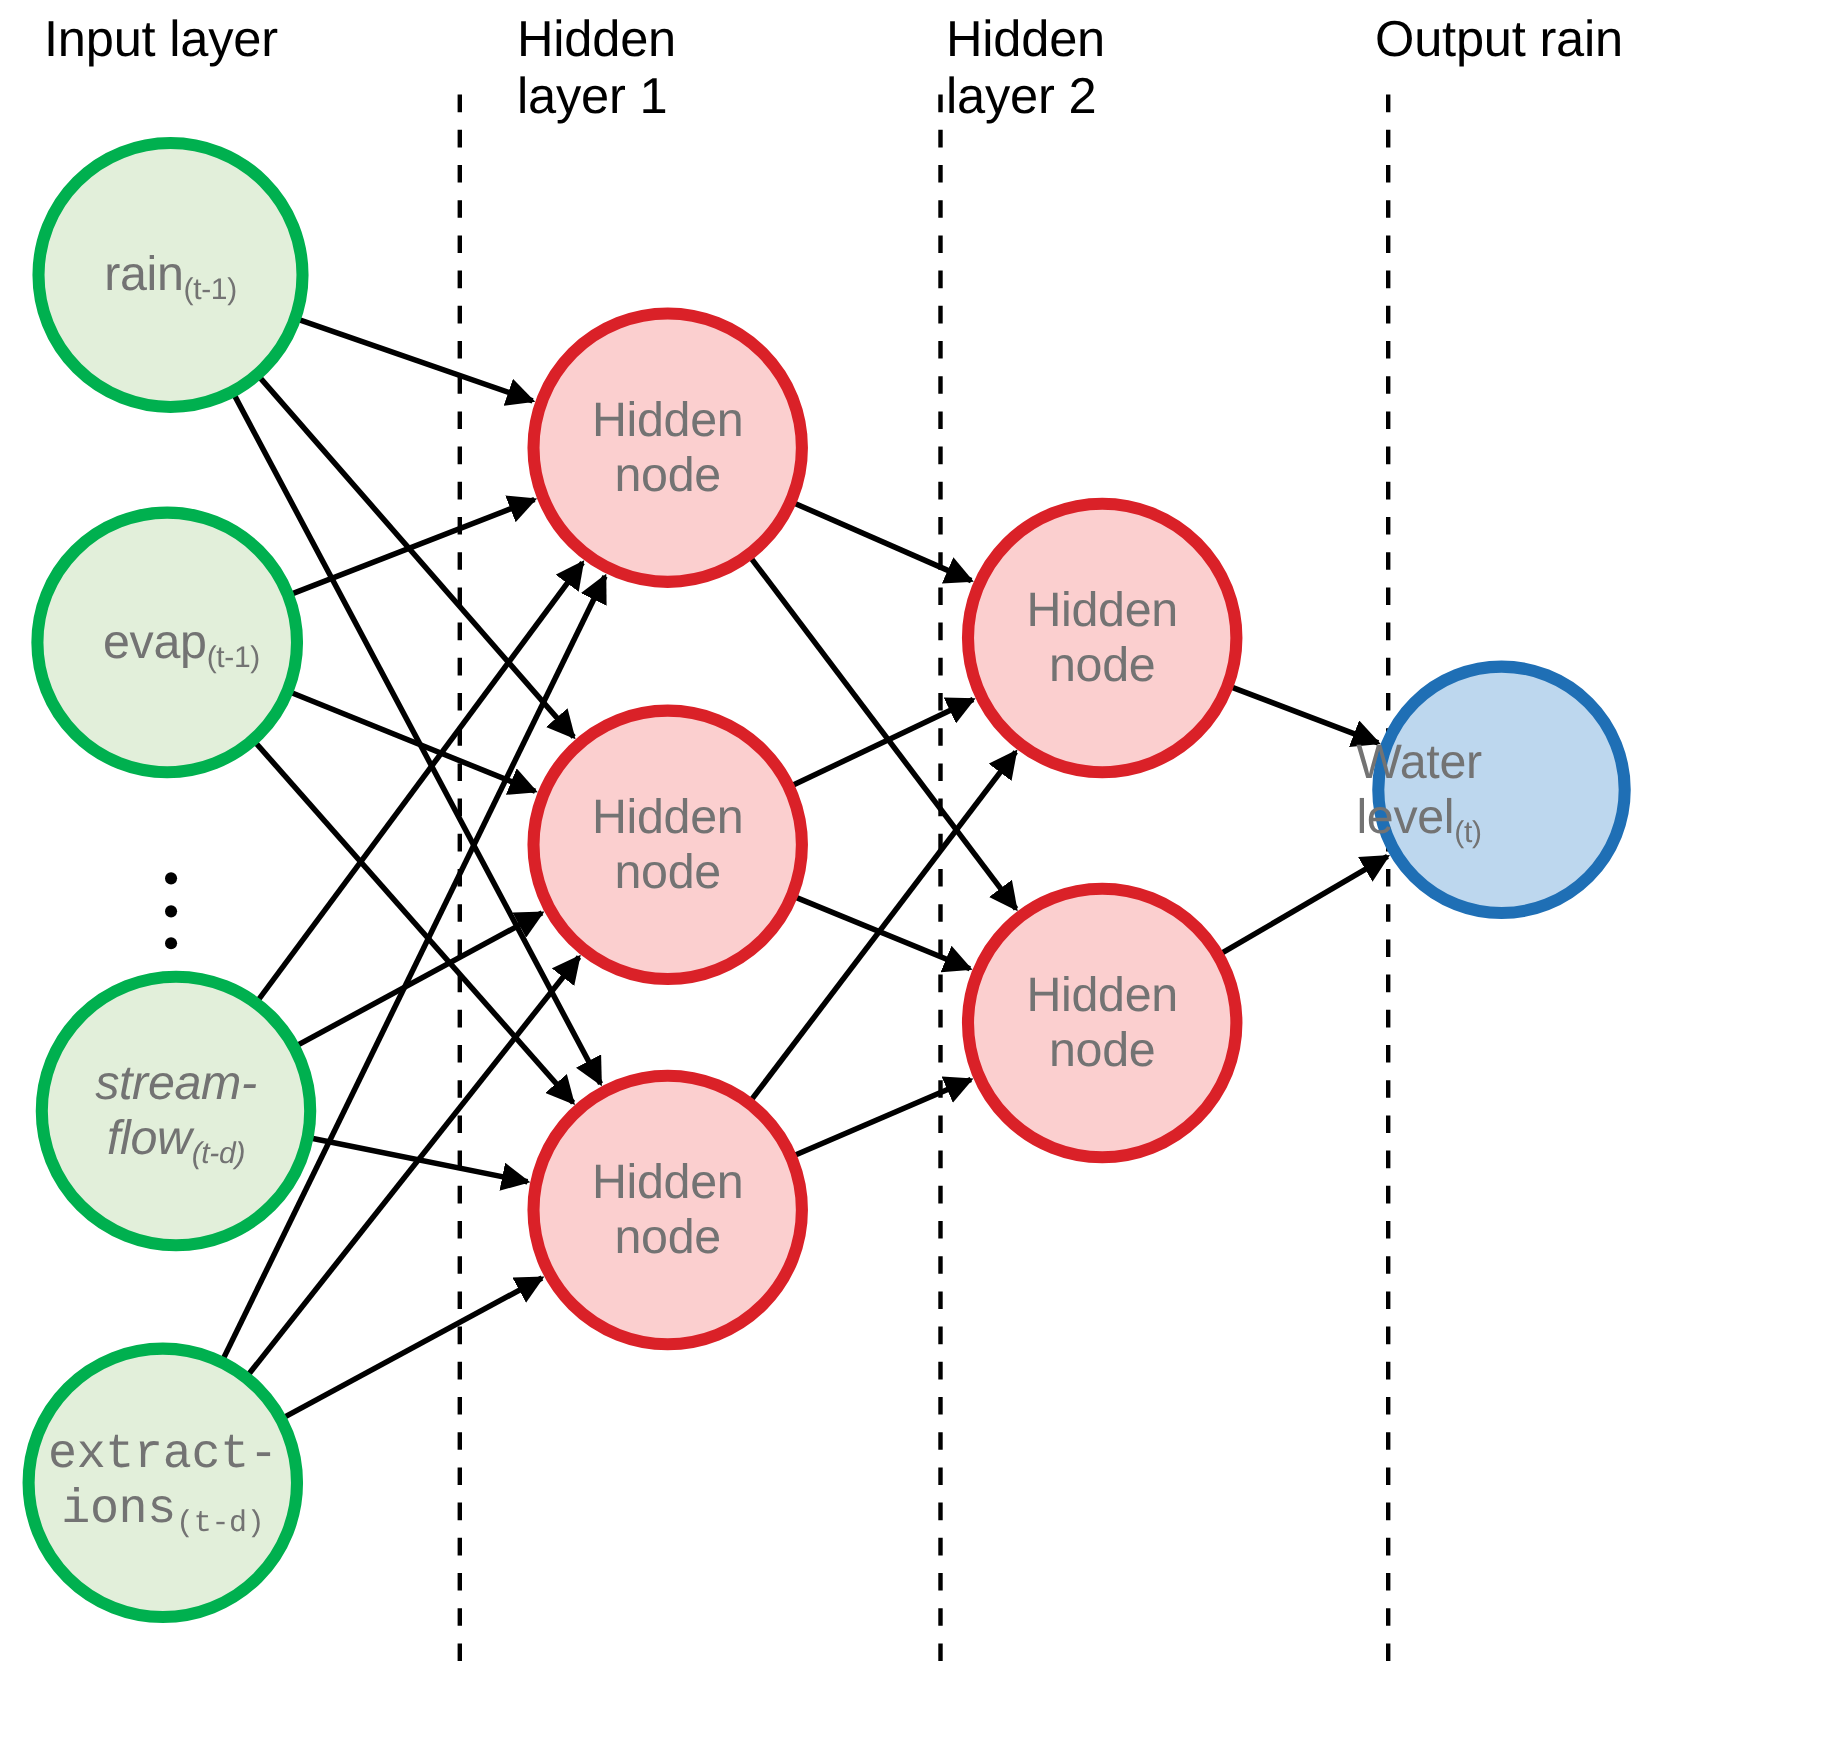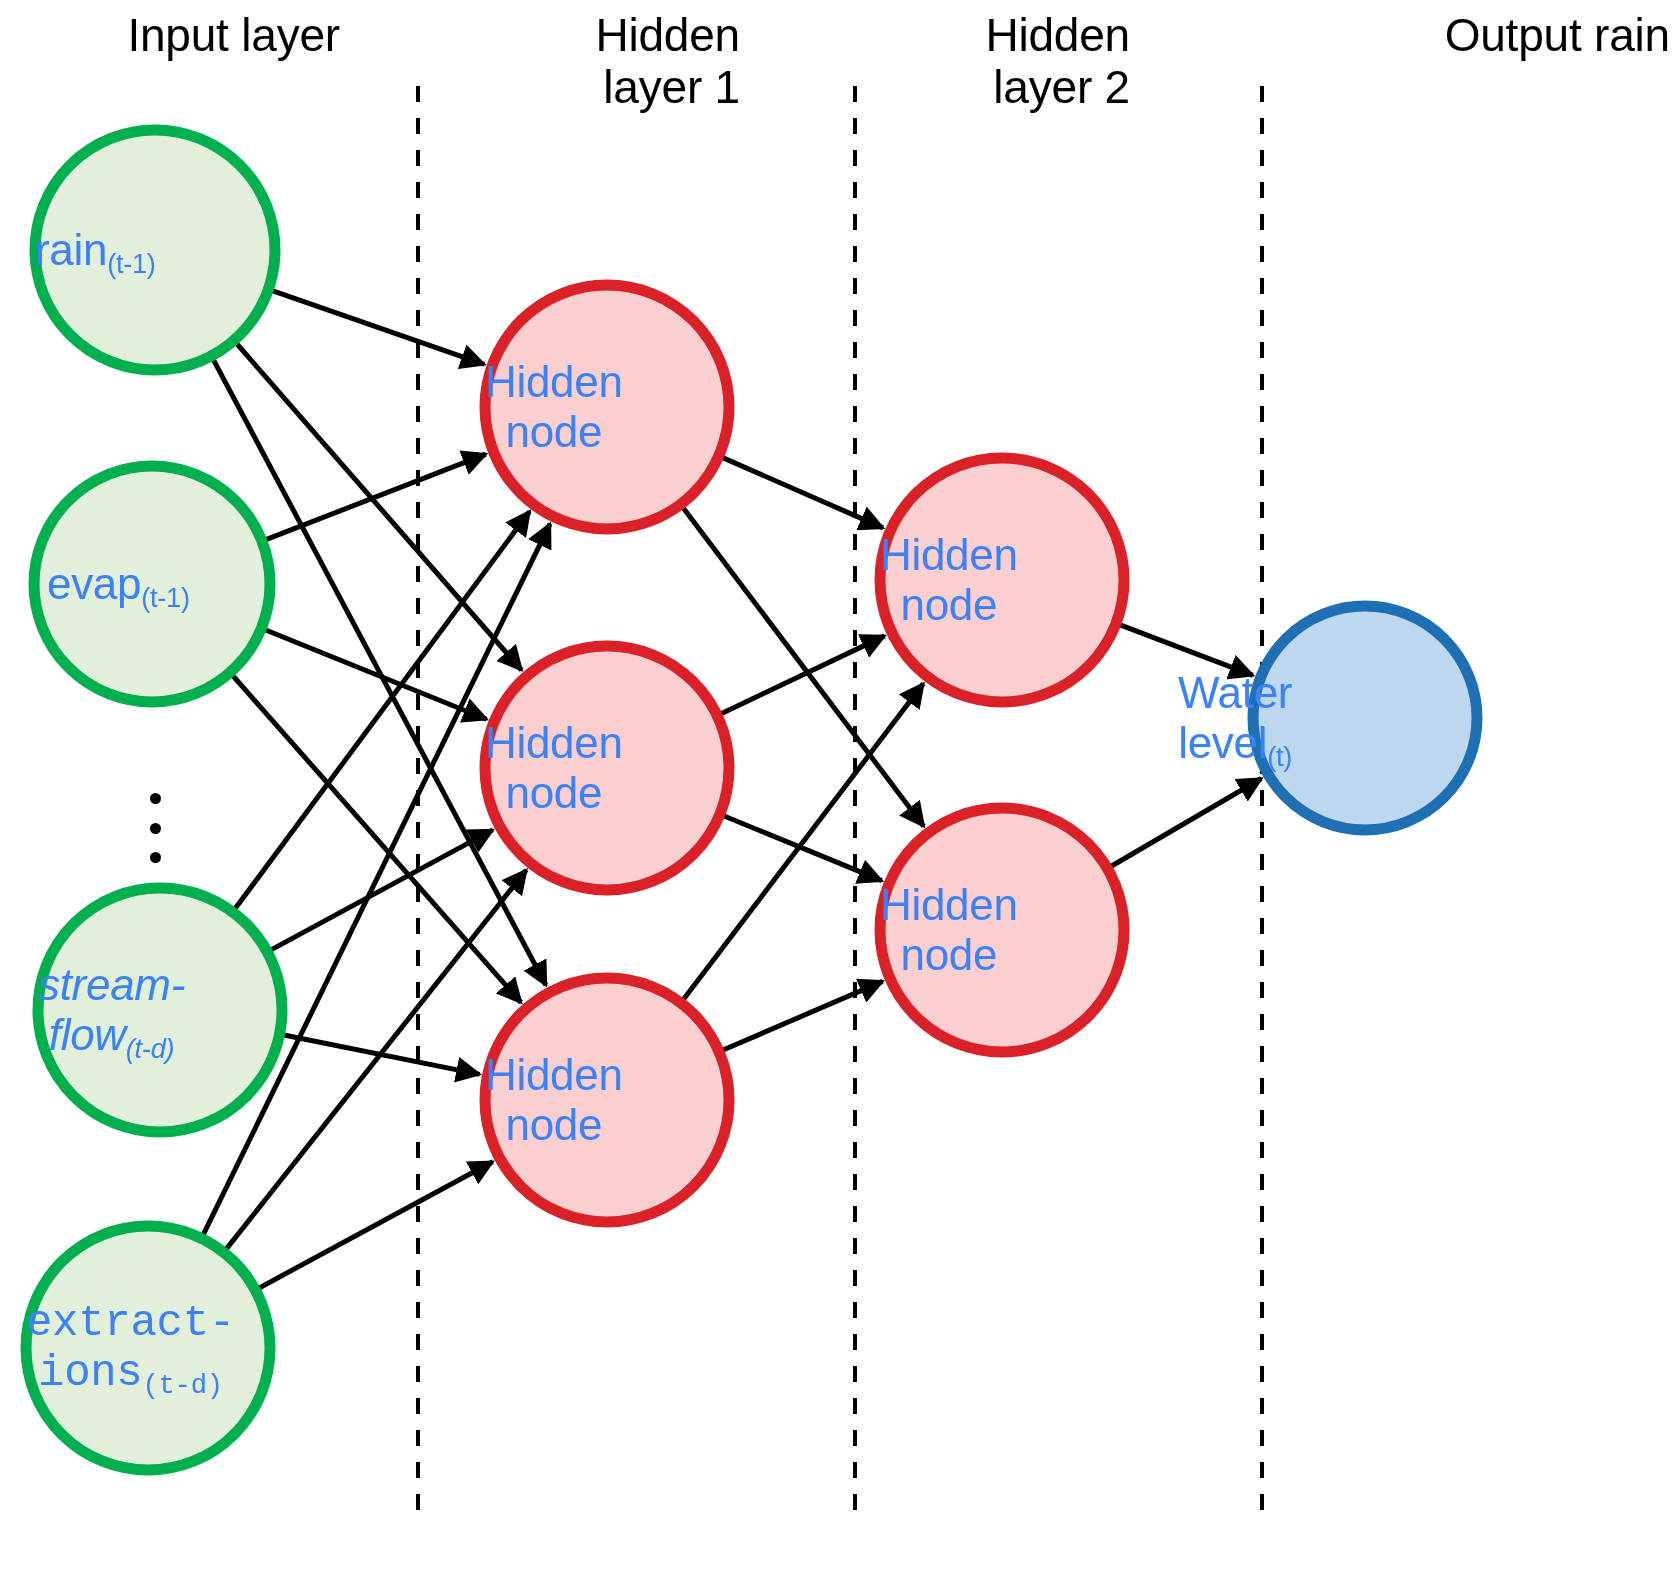--- a/index.html
+++ b/index.html
@@ -22,37 +22,37 @@
     left: 0;
     top: 0;
     width: 1677px;
     height: 1579px;
   }
   .layer-title {
     position: absolute;
     font-size: 46px;
     line-height: 1.12;
     color: #000000;
-    text-align: right;
+    text-align: left;
     white-space: pre-line;
     letter-spacing: -0.2px;
   }
   .node-label {
     position: absolute;
     left: 0;
     top: 0;
     width: 100%;
     height: 100%;
     display: flex;
     align-items: center;
-    justify-content: flex-start;
+    justify-content: center;
     text-align: center;
     font-size: 44px;
     line-height: 1.14;
-    color: #3b82f6;
+    color: #737373;
     pointer-events: none;
     letter-spacing: -0.3px;
   }
   .node-label .sub {
     font-size: 0.62em;
     vertical-align: baseline;
     position: relative;
     top: 0.30em;
   }
   .dots {

